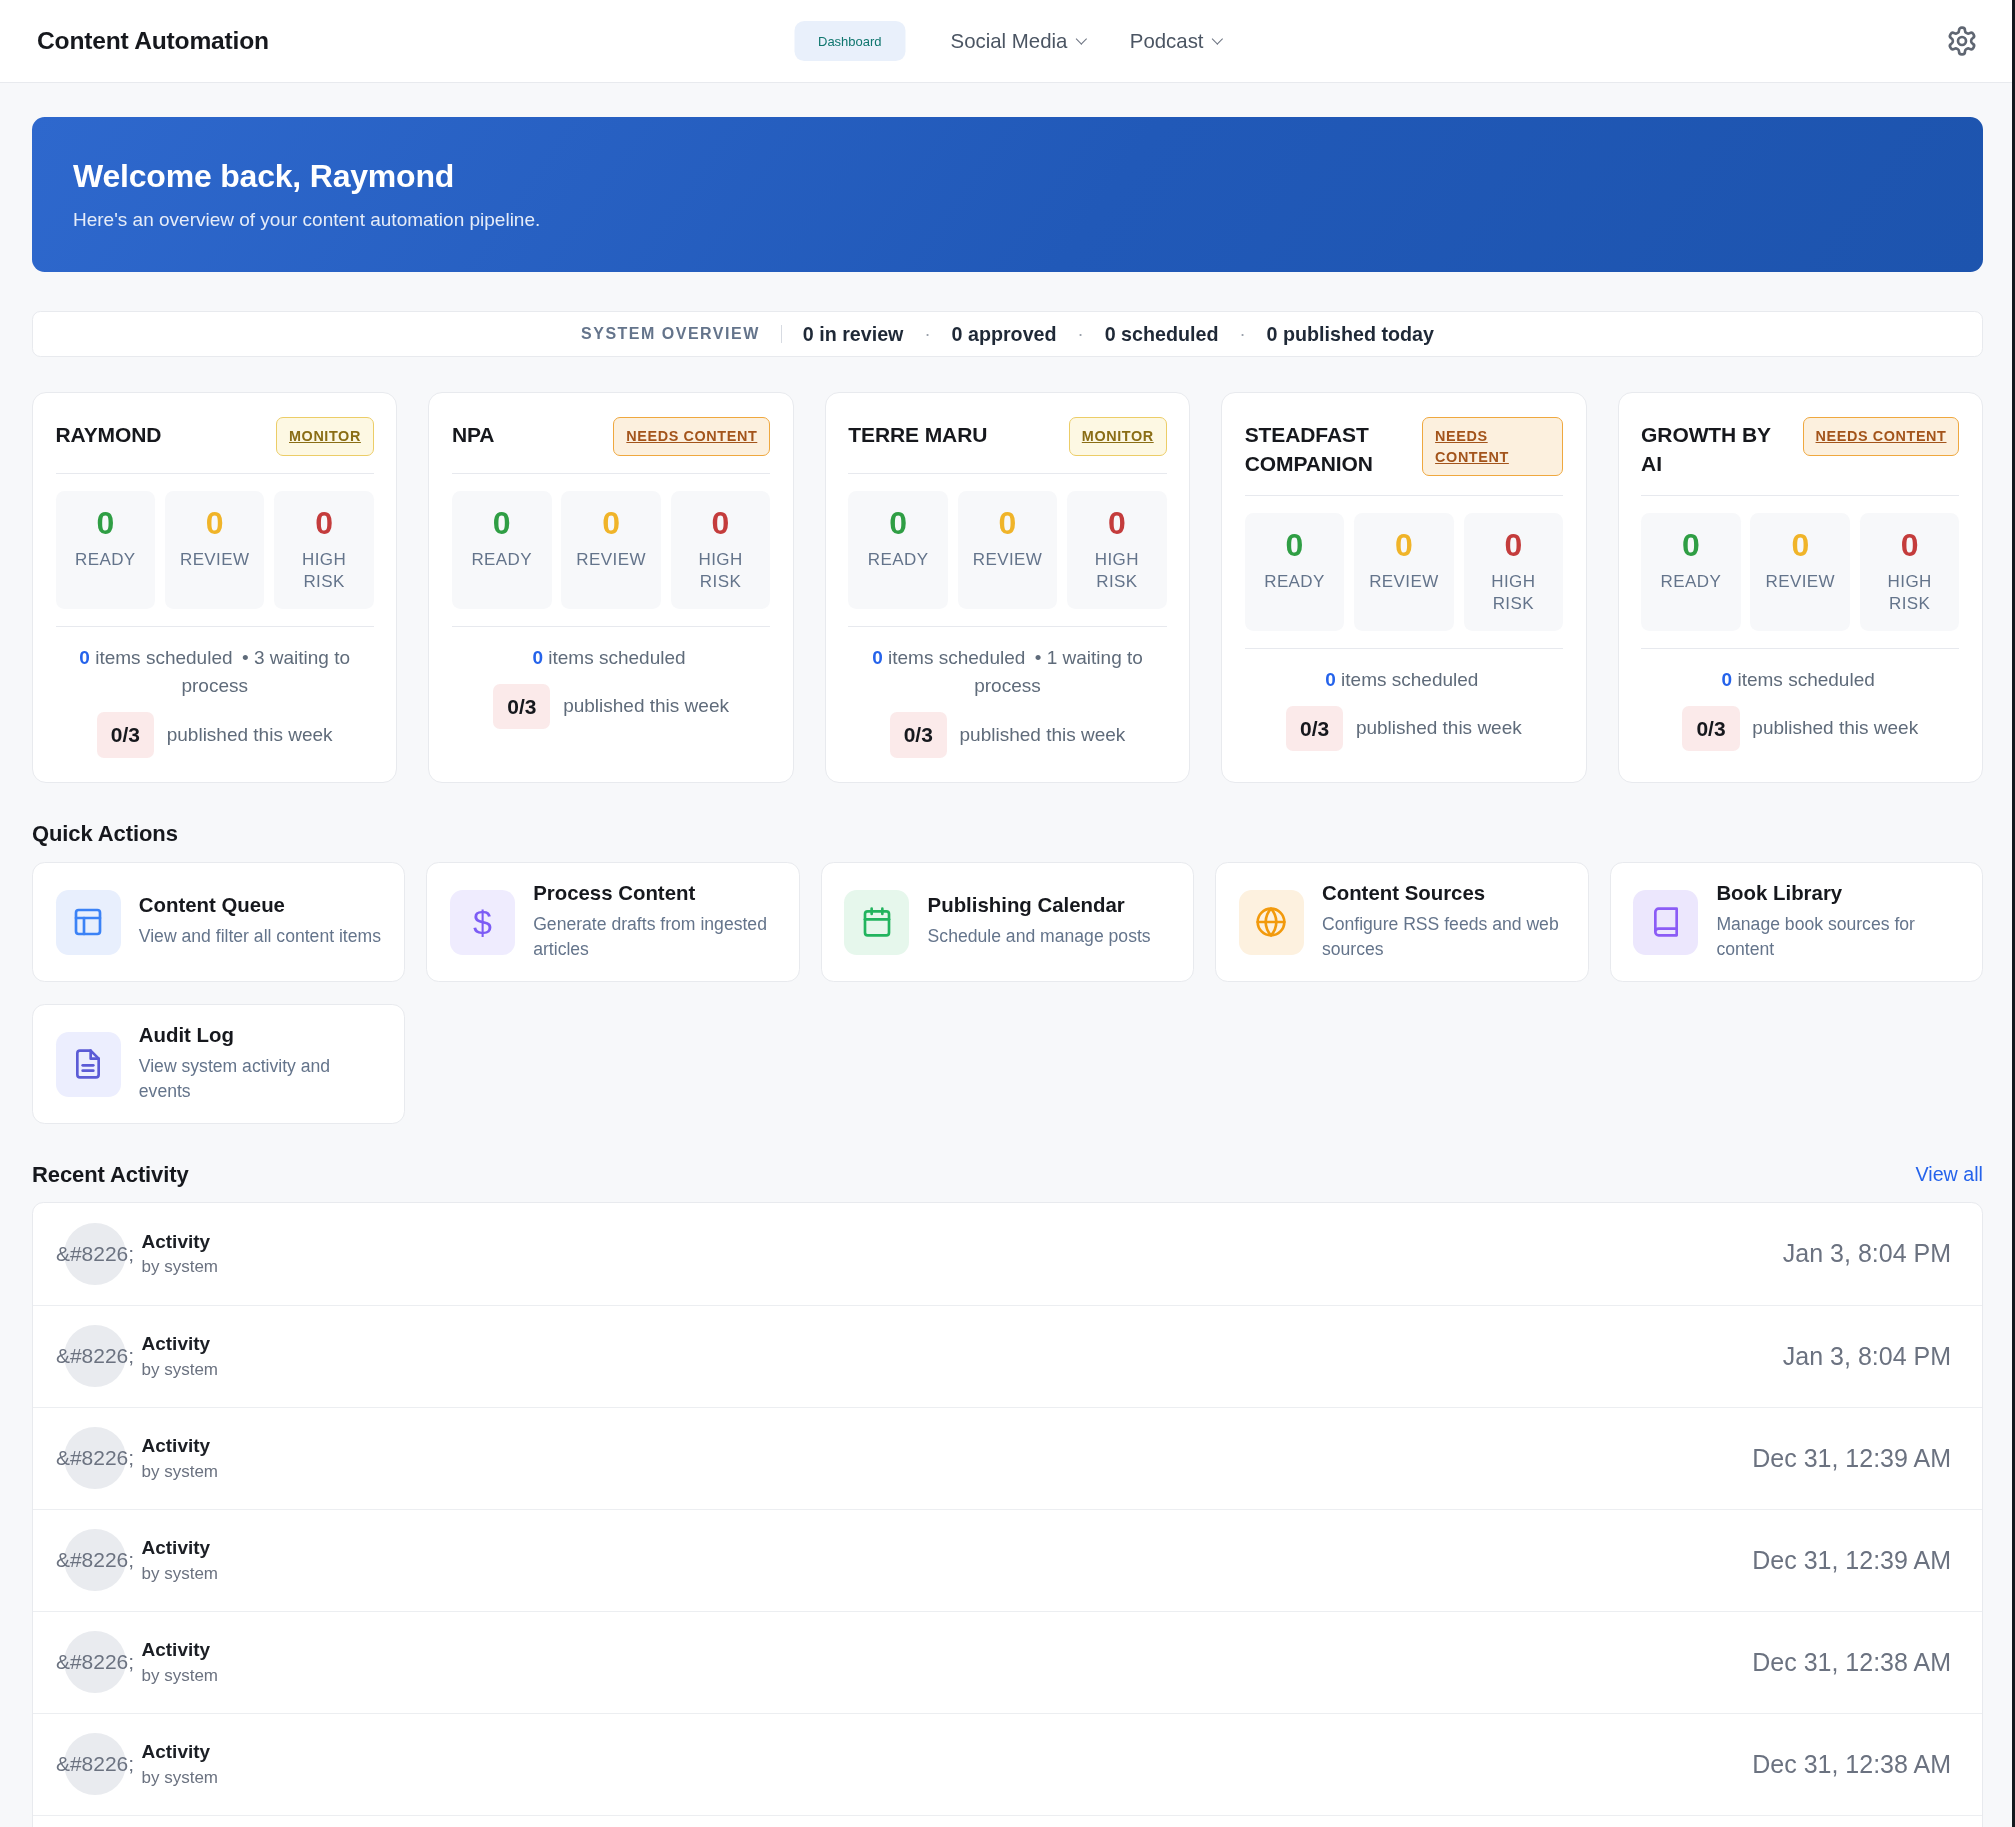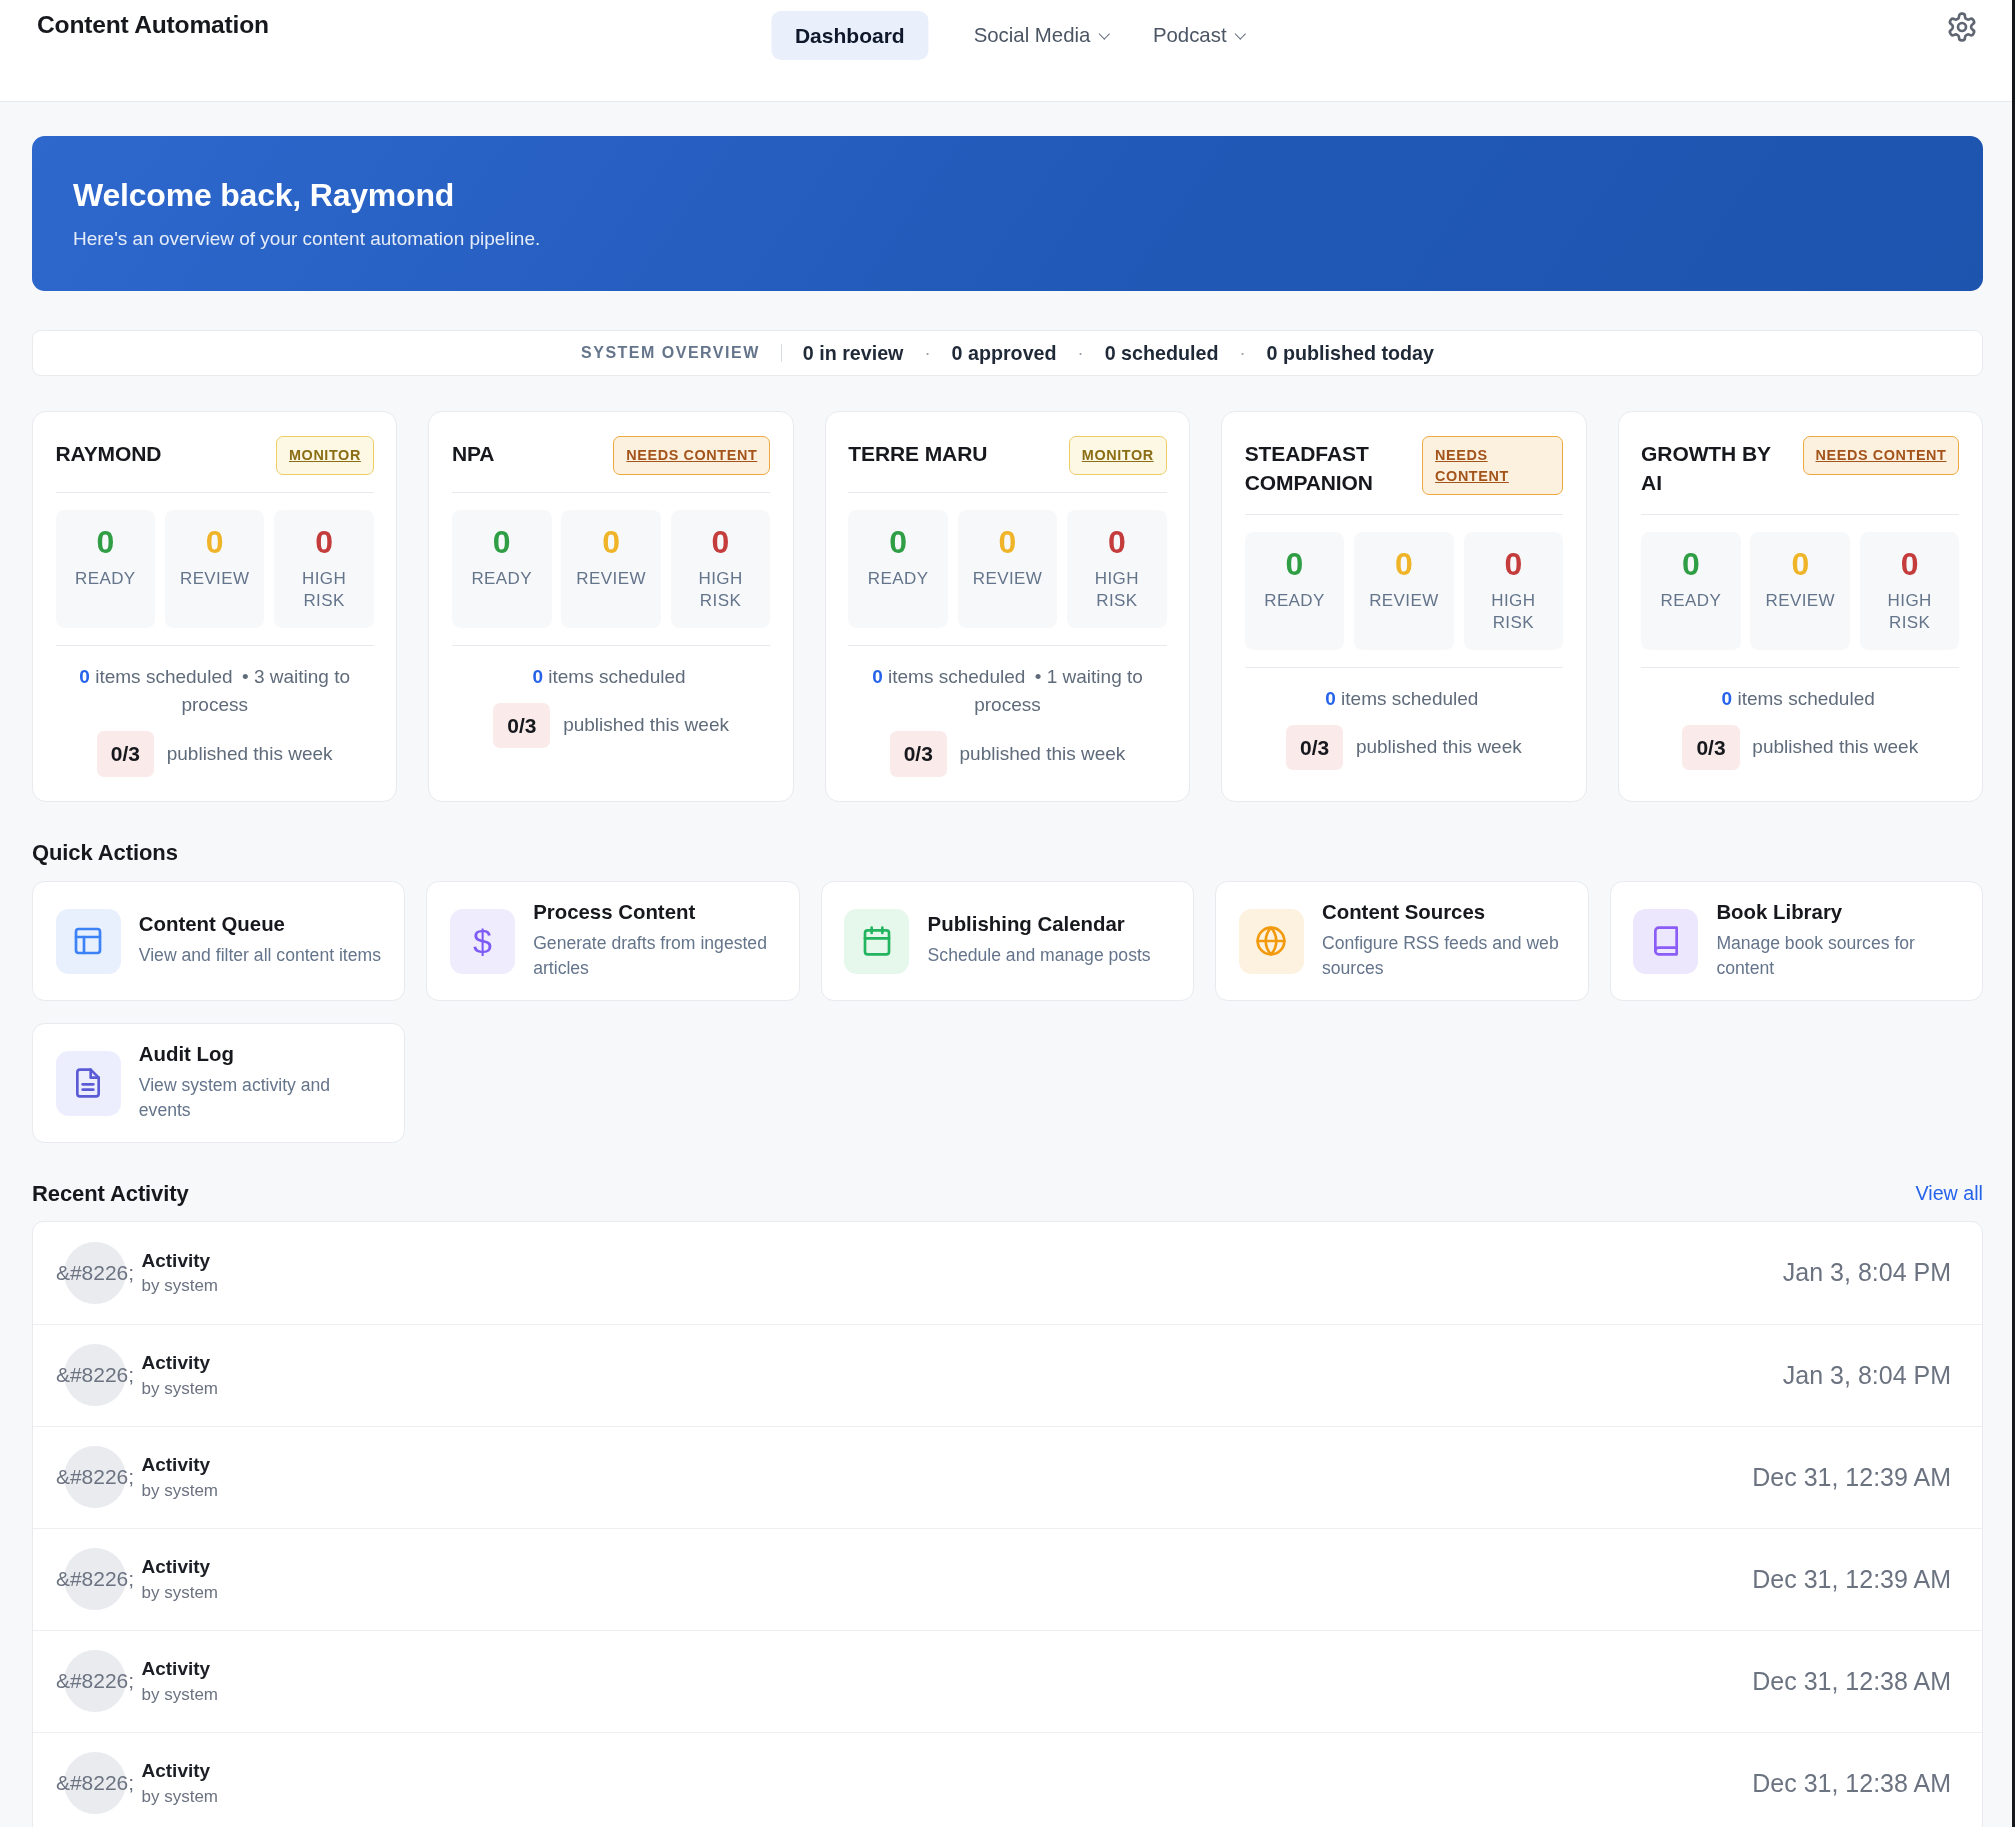--- a/index.html
+++ b/index.html
@@ -5,27 +5,27 @@
   * { margin:0; padding:0; box-sizing:border-box; }
   html,body { width:2015px; height:1828px; overflow:hidden; }
   body {
     font-family:"Liberation Sans","DejaVu Sans",sans-serif;
     background:#f7f8fa; color:#16181d; position:relative;
   }
   .edge-strip { position:absolute; top:0; right:0; width:3.5px; height:1828px; background:#14181d; z-index:60; }
 
   
   .header {
-    height:102px; background:#ffffff; border-bottom:0.7px solid #e8eaee;
-    display:flex; padding:11px 37px; position:relative;
+    height:83px; background:#ffffff; border-bottom:0.7px solid #e8eaee;
+    display:flex; align-items:center; padding:11px 37px; position:relative;
   }
   .app-title { font-size:24.6px; font-weight:700; letter-spacing:-0.2px; }
   .nav { position:absolute; left:50%; transform:translateX(-50%); display:flex; align-items:center; gap:45px; }
   .nav-pill {
-    background:#e9f0fb; color:#0f172a; font-size:21px; font-weight:700;
+    background:#e9f0fb; color:#0f766e; font-size:13px; font-weight:400;
     padding:12.7px 24px; border-radius:9.8px; cursor:pointer;
   }
   .nav-item { color:#4b5563; font-size:20.4px; display:flex; align-items:center; cursor:pointer; }
   .chev {
     display:inline-block; width:7.7px; height:7.7px; margin-left:9.8px; margin-top:-4.2px;
     border-right:1.8px solid #6b7280; border-bottom:1.8px solid #6b7280; transform:rotate(45deg);
   }
   .gear { margin-left:auto; width:32px; height:32px; color:#5f6672; cursor:pointer; }
   .gear svg { width:32px; height:32px; }
 

